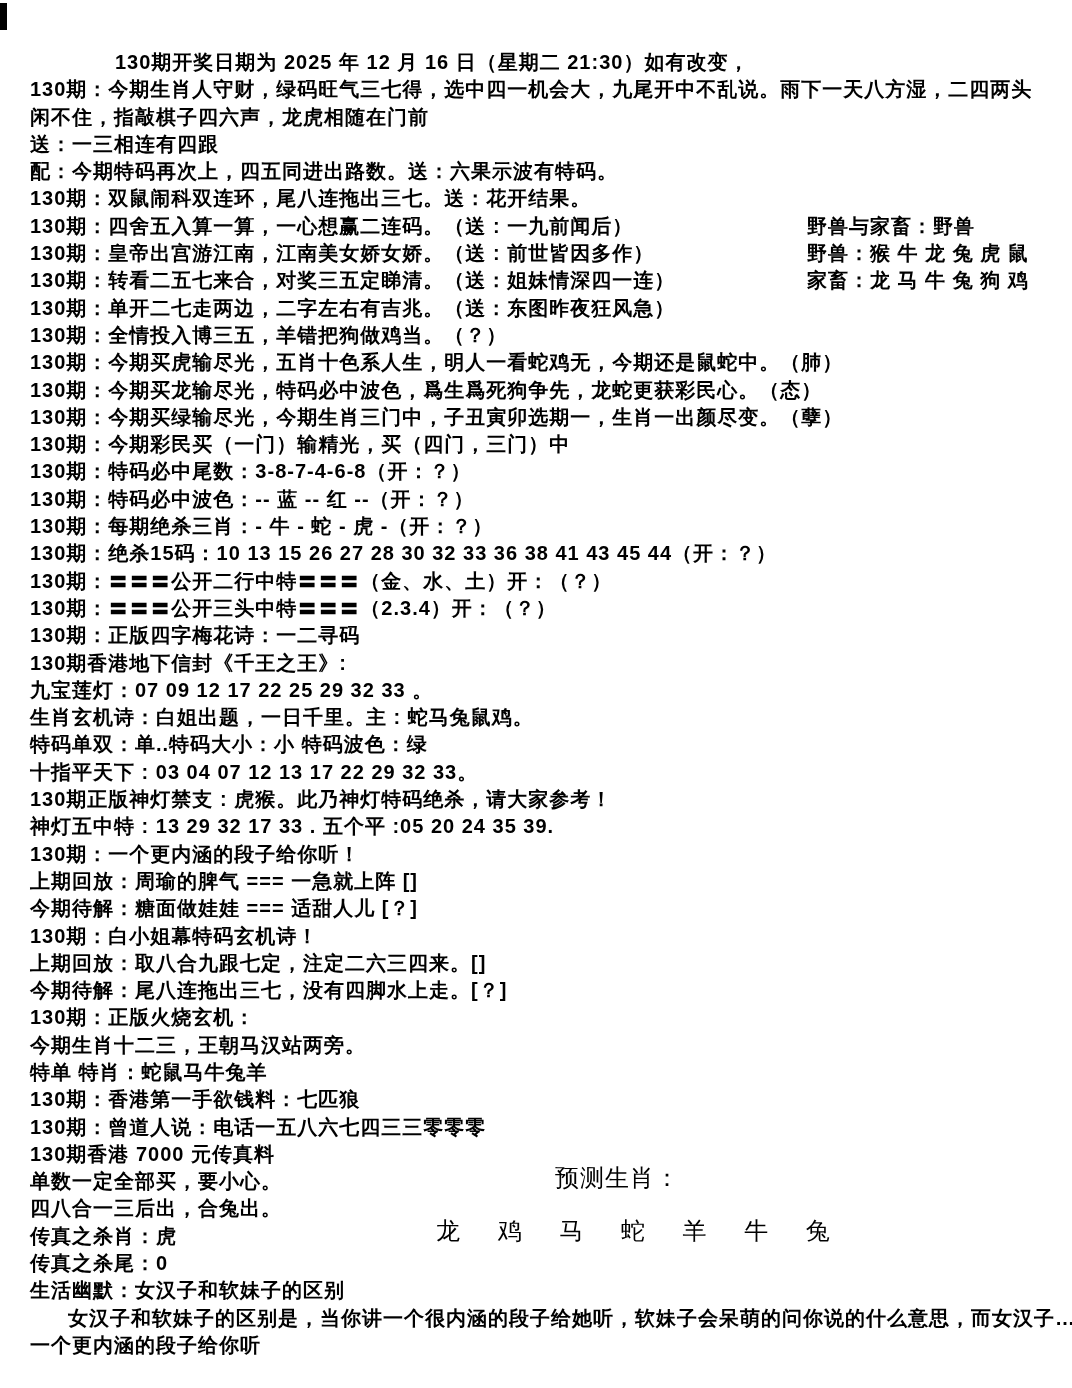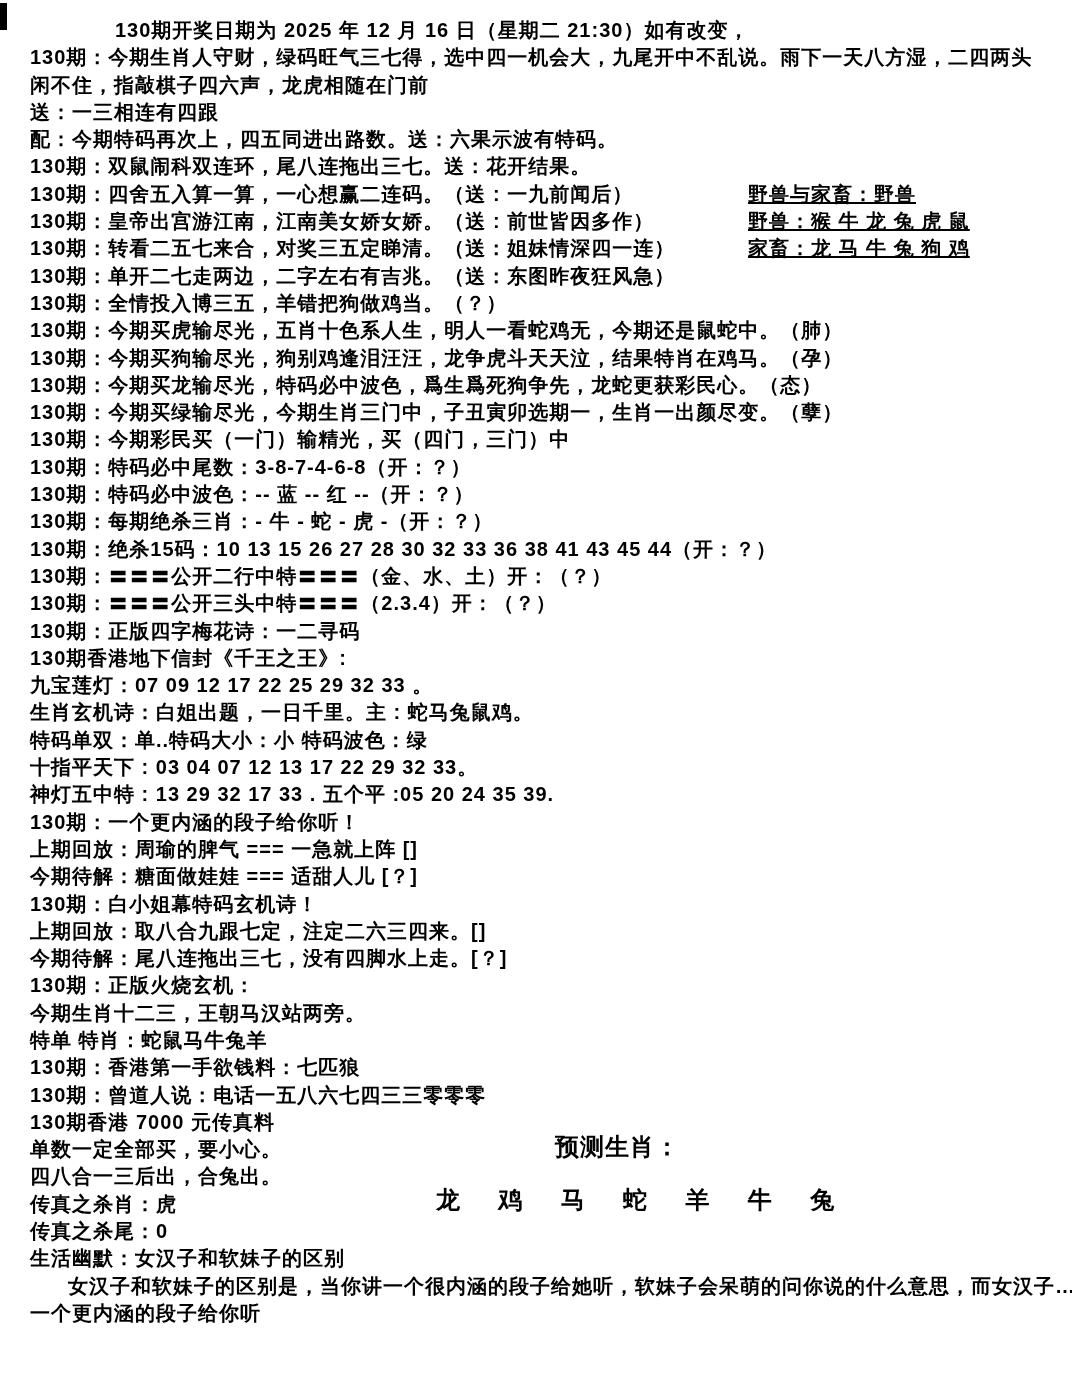--- a/index.html
+++ b/index.html
@@ -6,32 +6,32 @@
   body{
     width:1072px;height:1388px;
     background:#ffffff;color:#000000;
     font-family:"Liberation Sans","DejaVu Sans",sans-serif;
     overflow:hidden;position:relative;
   }
   #doc{
     position:relative;
     padding:17px 6px 0 30px;
     font-size:20px;font-weight:700;
-    line-height:27.3px;letter-spacing:1px;
+    line-height:27.3px;letter-spacing:1px;margin-top:32px;
   }
   .line{position:relative;white-space:nowrap;height:27.3px;}
   .indent-lg{padding-left:85px;}
   .indent-sm{padding-left:38px;}
   .rnote{position:absolute;top:0;white-space:nowrap;}
-  .rpos-col1{left:718px;text-decoration:underline;}
+  .rpos-col1{left:777px;}
   .rpos-pred{left:525px;top:-3px;}
   .rpos-zod{left:406px;top:-5px;}
   .kai{
     font-family:"DejaVu Serif","Liberation Serif",serif;
-    font-weight:700;font-size:24px;letter-spacing:1px;
+    font-weight:400;font-size:24px;letter-spacing:1px;
   }
   .kai-spread{letter-spacing:15px;}
   .corner-mark{
     position:absolute;left:0;top:3px;width:7px;height:27px;background:#000;
   }
 </style>
 </head>
 <body>
 
 <div class="corner-mark"></div>
@@ -42,36 +42,36 @@
     <div class="line"><span>闲不住，指敲棋子四六声，龙虎相随在门前</span></div>
     <div class="line"><span>送：一三相连有四跟</span></div>
     <div class="line"><span>配：今期特码再次上，四五同进出路数。送：六果示波有特码。</span></div>
     <div class="line"><span>130期：双鼠闹科双连环，尾八连拖出三七。送：花开结果。</span></div>
     <div class="line"><span>130期：四舍五入算一算，一心想赢二连码。（送 : 一九前闻后）</span><span class="rnote rpos-col1">野兽与家畜：野兽</span></div>
     <div class="line"><span>130期：皇帝出宫游江南，江南美女娇女娇。（送 : 前世皆因多作）</span><span class="rnote rpos-col1">野兽：猴 牛 龙 兔 虎 鼠</span></div>
     <div class="line"><span>130期：转看二五七来合，对奖三五定睇清。（送：姐妹情深四一连）</span><span class="rnote rpos-col1">家畜：龙 马 牛 兔 狗 鸡</span></div>
     <div class="line"><span>130期：单开二七走两边，二字左右有吉兆。（送：东图昨夜狂风急）</span></div>
     <div class="line"><span>130期：全情投入博三五，羊错把狗做鸡当。（？）</span></div>
     <div class="line"><span>130期：今期买虎输尽光，五肖十色系人生，明人一看蛇鸡无，今期还是鼠蛇中。（肺）</span></div>
-    <div class="line"><span>130期：今期买狗输尽光，狗别鸡逢泪汪汪，龙争虎斗天天泣，结果特肖在鸡马。（孕）</span></div>
     <div class="line"><span>130期：今期买龙输尽光，特码必中波色，爲生爲死狗争先，龙蛇更获彩民心。（态）</span></div>
     <div class="line"><span>130期：今期买绿输尽光，今期生肖三门中，子丑寅卯选期一，生肖一出颜尽变。（孽）</span></div>
     <div class="line"><span>130期：今期彩民买（一门）输精光，买（四门，三门）中</span></div>
     <div class="line"><span>130期：特码必中尾数：3-8-7-4-6-8（开：？）</span></div>
     <div class="line"><span>130期：特码必中波色：-- 蓝 -- 红 --（开：？）</span></div>
     <div class="line"><span>130期：每期绝杀三肖：- 牛 - 蛇 - 虎 -（开：？）</span></div>
     <div class="line"><span>130期：绝杀15码：10 13 15 26 27 28 30 32 33 36 38 41 43 45 44（开：？）</span></div>
     <div class="line"><span>130期：〓〓〓公开二行中特〓〓〓（金、水、土）开：（？）</span></div>
     <div class="line"><span>130期：〓〓〓公开三头中特〓〓〓（2.3.4）开：（？）</span></div>
     <div class="line"><span>130期：正版四字梅花诗：一二寻码</span></div>
     <div class="line"><span>130期香港地下信封《千王之王》:</span></div>
     <div class="line"><span>九宝莲灯：07 09 12 17 22 25 29 32 33 。</span></div>
     <div class="line"><span>生肖玄机诗：白姐出题，一日千里。主 : 蛇马兔鼠鸡。</span></div>
     <div class="line"><span>特码单双：单..特码大小：小  特码波色：绿</span></div>
     <div class="line"><span>十指平天下 : 03 04 07 12 13 17 22 29 32 33。</span></div>
+    <div class="line"><span>130期正版神灯禁支 : 虎猴。此乃神灯特码绝杀，请大家参考！</span></div>
     <div class="line"><span>神灯五中特 : 13 29 32 17 33 . 五个平 :05 20 24 35 39.</span></div>
     <div class="line"><span>130期：一个更内涵的段子给你听！</span></div>
     <div class="line"><span>上期回放：周瑜的脾气 === 一急就上阵 []</span></div>
     <div class="line"><span>今期待解：糖面做娃娃 === 适甜人儿 [？]</span></div>
     <div class="line"><span>130期：白小姐幕特码玄机诗！</span></div>
     <div class="line"><span>上期回放：取八合九跟七定，注定二六三四来。[]</span></div>
     <div class="line"><span>今期待解：尾八连拖出三七，没有四脚水上走。[？]</span></div>
     <div class="line"><span>130期：正版火烧玄机：</span></div>
     <div class="line"><span>今期生肖十二三，王朝马汉站两旁。</span></div>
     <div class="line"><span>特单 特肖：蛇鼠马牛兔羊</span></div>

